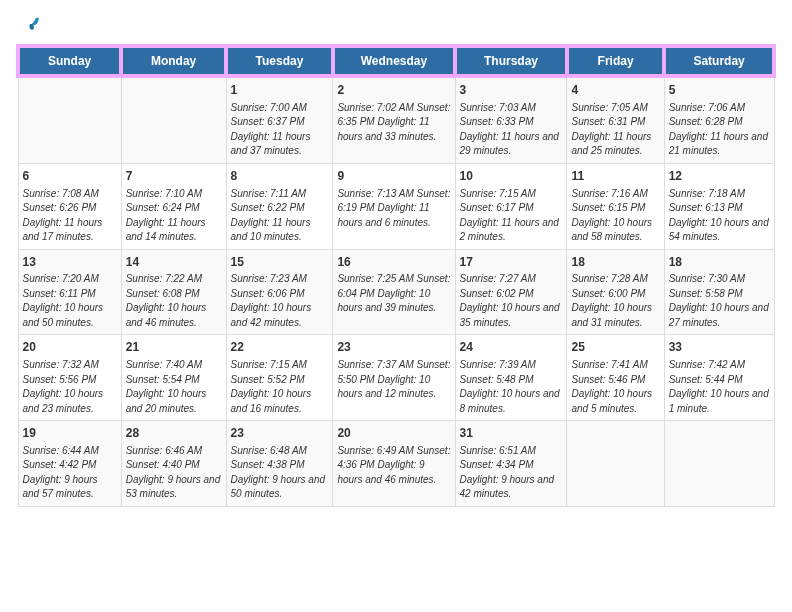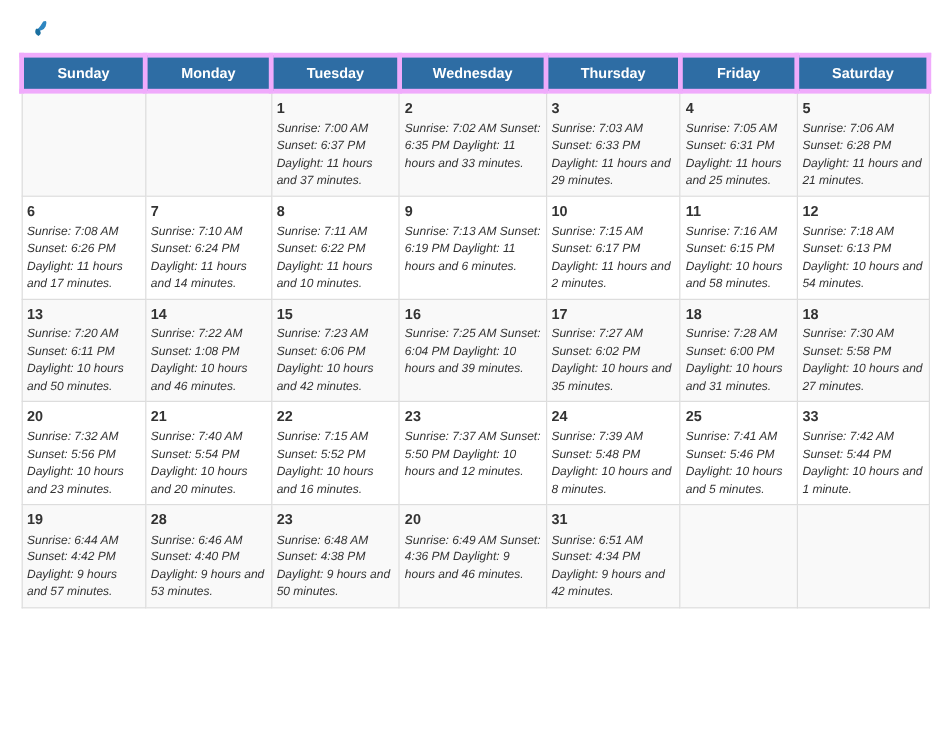--- a/index.html
+++ b/index.html
@@ -223,21 +223,21 @@
         <td>
           <div class="day-number">13</div>
           <div class="cell-content">Sunrise: 7:20 AM
 Sunset: 6:11 PM
 Daylight: 10 hours
 and 50 minutes.</div>
         </td>
         <td>
           <div class="day-number">14</div>
           <div class="cell-content">Sunrise: 7:22 AM
-Sunset: 1:08 PM
+Sunset: 6:08 PM
 Daylight: 10 hours
 and 46 minutes.</div>
         </td>
         <td>
           <div class="day-number">15</div>
           <div class="cell-content">Sunrise: 7:23 AM
 Sunset: 6:06 PM
 Daylight: 10 hours
 and 42 minutes.</div>
         </td>

